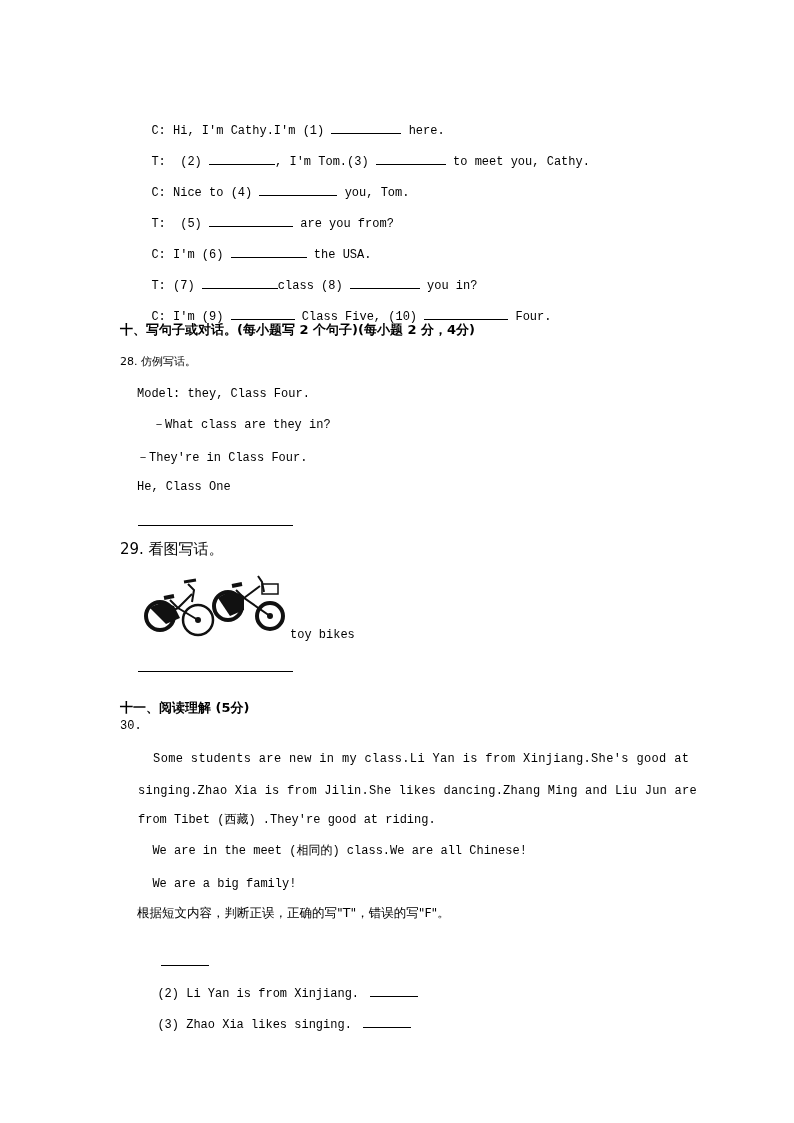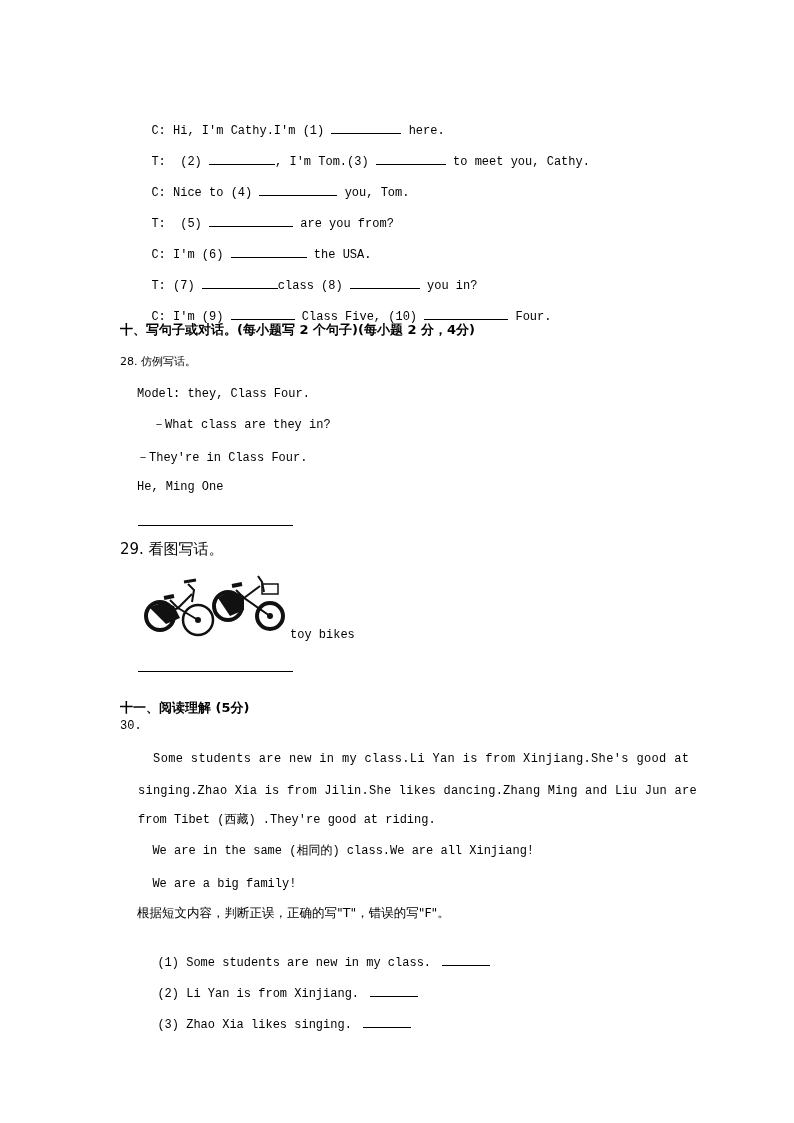--- a/index.html
+++ b/index.html
@@ -37,21 +37,21 @@
 <div class="line mono" style="left:137px; top:291px;">
   <span>C:</span> <span>I'm (9) </span><span class="blank" style="width:64px"></span><span> Class Five, (10) </span><span class="blank" style="width:84px"></span><span> Four.</span>
 </div>
 
 <div class="line heading" style="left:120px; top:322px;">十、写句子或对话。(每小题写 2 个句子)(每小题 2 分，4分)</div>
 
 <div class="line cn" style="left:120px; top:354px; font-size:11px;">28. 仿例写话。</div>
 <div class="line mono" style="left:137px; top:386px;">Model: they, Class Four.</div>
 <div class="line mono" style="left:137px; top:417px;margin-left:16px;">－What class are they in?</div>
 <div class="line mono" style="left:137px; top:450px;">－They're in Class Four.</div>
-<div class="line mono" style="left:137px; top:479px;">He, Ming One</div>
+<div class="line mono" style="left:137px; top:479px;">He, Class One</div>
 <div class="answer-line" style="left:138px; top:525px; width:155px;"></div>
 
 <div class="line cn" style="left:120px; top:541px; font-size:15px;">29. 看图写话。</div>
 <svg class="bikes" viewBox="0 0 148 66">
 
   <g fill="none" stroke="#111" stroke-width="2">
     <circle cx="20" cy="44" r="14" stroke-width="4"></circle>
     <circle cx="58" cy="48" r="15" stroke-width="2.5"></circle>
     <circle cx="58" cy="48" r="2" fill="#111"></circle>
     <path d="M20 44 L38 36 L58 48"></path>
@@ -76,25 +76,25 @@
 </svg>
 <div class="line mono" style="left:290px; top:627px;">toy bikes</div>
 <div class="answer-line" style="left:138px; top:671px; width:155px;"></div>
 
 <div class="line heading" style="left:120px; top:700px;">十一、阅读理解 (5分)</div>
 
 <div class="line mono" style="left:120px; top:718px;">30.</div>
 <div class="line mono" style="left:138px; top:751px; letter-spacing:0.35px;">  Some students are new in my class.Li Yan is from Xinjiang.She's good at</div>
 <div class="line mono" style="left:138px; top:783px; letter-spacing:0.25px;">singing.Zhao Xia is from Jilin.She likes dancing.Zhang Ming and Liu Jun are</div>
 <div class="line mono" style="left:138px; top:812px;">from Tibet (西藏) .They're good at riding.</div>
-<div class="line mono" style="left:138px; top:843px;">  We are in the same (相同的) class.We are all Xinjiang!</div>
+<div class="line mono" style="left:138px; top:843px;">  We are in the meet (相同的) class.We are all Chinese!</div>
 <div class="line mono" style="left:138px; top:876px;">  We are a big family!</div>
 <div class="line cn" style="left:137px; top:905px; font-size:12.5px;">根据短文内容，判断正误，正确的写"T"，错误的写"F"。</div>
 
 <div class="line mono" style="left:143px; top:937px;">
-  <span>(1) Some students are new in my class. </span><span class="blank" style="width:48px; margin-left:4px;"></span>
+  <span class="blank" style="width:48px; margin-left:4px;"></span>
 </div>
 <div class="line mono" style="left:143px; top:968px;">
   <span>(2) Li Yan is from Xinjiang. </span><span class="blank" style="width:48px; margin-left:4px;"></span>
 </div>
 <div class="line mono" style="left:143px; top:999px;">
   <span>(3) Zhao Xia likes singing. </span><span class="blank" style="width:48px; margin-left:4px;"></span>
 </div>
 
 </body></html>

